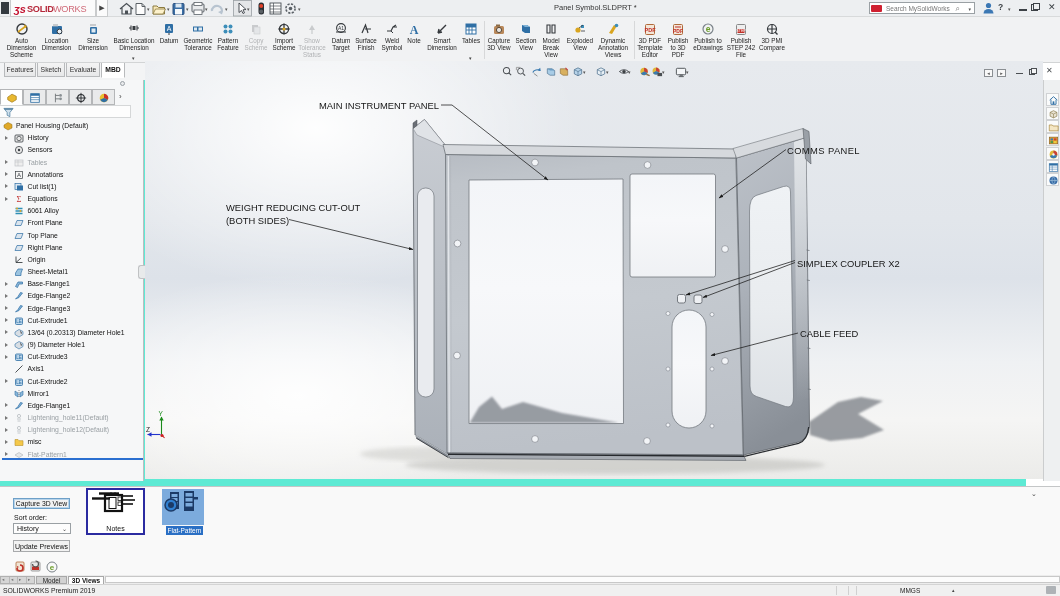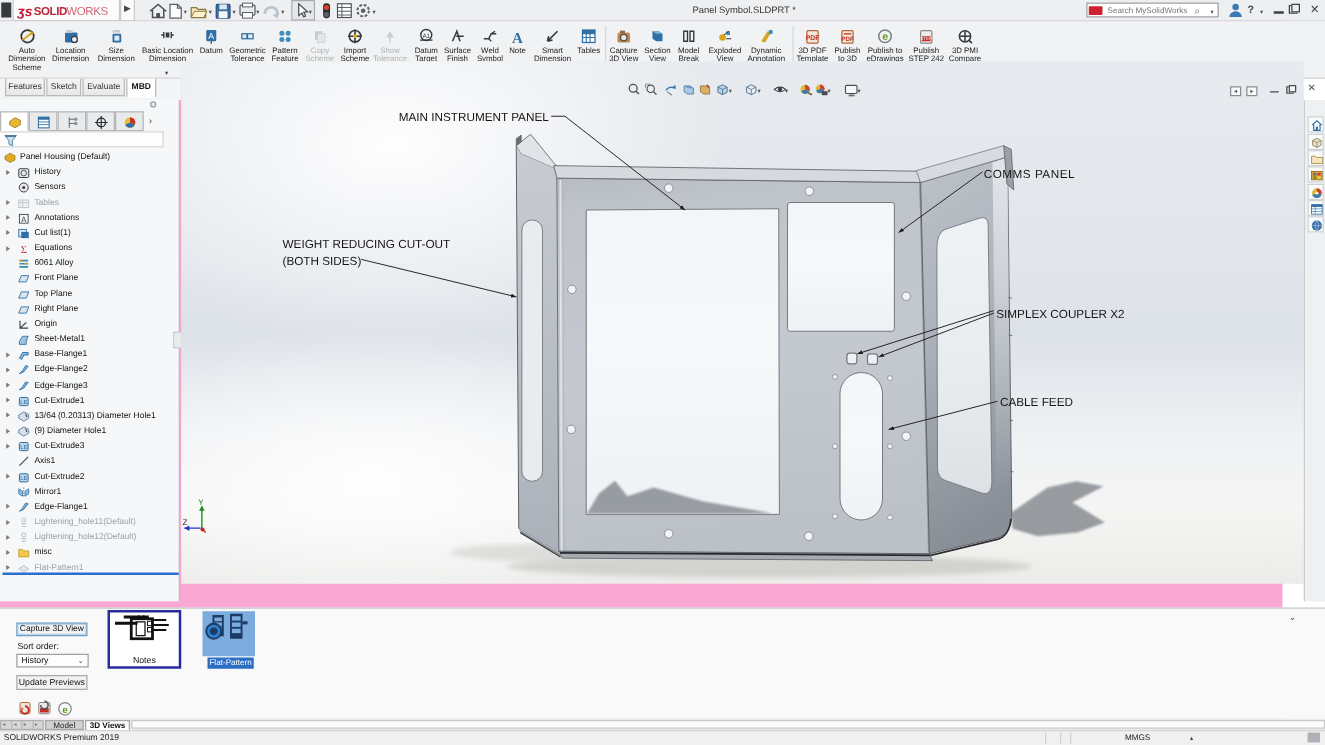--- a/index.html
+++ b/index.html
@@ -1,16 +1,16 @@
 <!DOCTYPE html>
 <html><head><meta charset="utf-8">
 <style>
 *{margin:0;padding:0;box-sizing:border-box}
 html,body{width:1060px;height:596px;overflow:hidden;font-family:"Liberation Sans",sans-serif}
-#app{position:relative;width:1026px;height:596px;background:#f9a8d4}
+#app{position:relative;width:1026px;height:596px;background:#5eead4}
 
 #titlebar{position:absolute;left:0;top:0;width:1060px;height:17px;background:#edeff1;border-bottom:1px solid #d8dadb}
 #logo{position:absolute;left:10px;top:0;width:86px;height:17px;background:#fbfbfb;border:1px solid #c9cbcc;border-top:none}
 #logoarr{position:absolute;left:96px;top:0;width:12px;height:17px;background:#fbfbfb;border:1px solid #c9cbcc;border-top:none;font-size:7px;color:#444;text-align:center;line-height:15px}
 #doctitle{position:absolute;left:554px;top:3px;font-size:7.5px;color:#333}
 #search{position:absolute;left:869px;top:2px;width:106px;height:12px;background:#fff;border:1px solid #9aa0a4}
 #search .flame{position:absolute;left:1px;top:1px;width:11px;height:8px;background:#cf2030;border-radius:1px}
 #search .stx{position:absolute;left:16px;top:2px;font-size:6.5px;color:#777}
 
 #ribbon{position:absolute;left:0;top:17px;width:1060px;height:46px;background:#f1f2f3;border-bottom:1px solid #d2d4d5}
@@ -19,21 +19,21 @@
 .rb.gray{color:#b0b2b4}
 .rsep{position:absolute;top:4px;width:1px;height:38px;background:#d7d8d9}
 .rdd{position:absolute;font-size:5px;color:#444}
 
 #tabrow{position:absolute;left:0;top:63px;width:1060px;height:17px;background:transparent;z-index:6}
 #tabrow .tbg{position:absolute;left:0;top:0;width:145px;height:17px;background:#f3f4f5}
 .ftab{position:absolute;top:0;height:14px;background:linear-gradient(#f4f4f4,#e7e8e9);border:1px solid #b8babc;border-top:none;font-size:6.8px;color:#333;text-align:center;line-height:13px;padding:0 5px}
 .ftab.active{background:#fff;border-bottom:1px solid #fff;color:#111;height:15px}
 
 #fmpanel{position:absolute;left:0;top:80px;width:144px;height:401px;background:#f6f7f8;border-right:1px solid #b9bdc0}
-#viewport{position:absolute;left:145px;top:49px;width:898px;height:418px;
+#viewport{position:absolute;left:145px;top:61px;width:898px;height:418px;
  background:
  radial-gradient(ellipse 350px 215px at 19% 16%, rgba(255,255,255,.95), rgba(255,255,255,0) 75%),
  radial-gradient(ellipse 340px 170px at 17% 80%, rgba(255,255,255,.9), rgba(255,255,255,0) 72%),
  linear-gradient(180deg,#e7eaee 0%,#e2e6eb 38%,#dde2e9 52%,#eff1f3 72%,#f5f5f4 86%,#ebebe9 100%);}
 #taskpane{position:absolute;left:1043px;top:80px;width:17px;height:401px;background:#eef0f1;border-left:1px solid #cbcdce}
 
 #fmtabs{position:absolute;left:0;top:9px;width:131px;height:16px}
 .fmtab{position:absolute;top:0;width:23px;height:16px;background:#e9eaeb;border:1px solid #b4b6b8}
 .fmtab.on{background:#fff;border-bottom:1px solid #fff}
 #fmfilter{position:absolute;left:0;top:25px;width:131px;height:13px;background:#fdfdfd;border:1px solid #d5d7d8;border-left:none}

